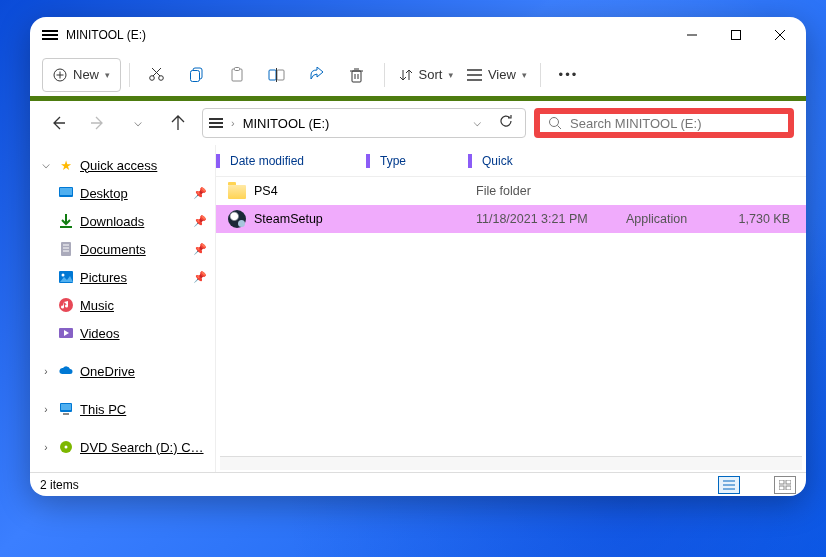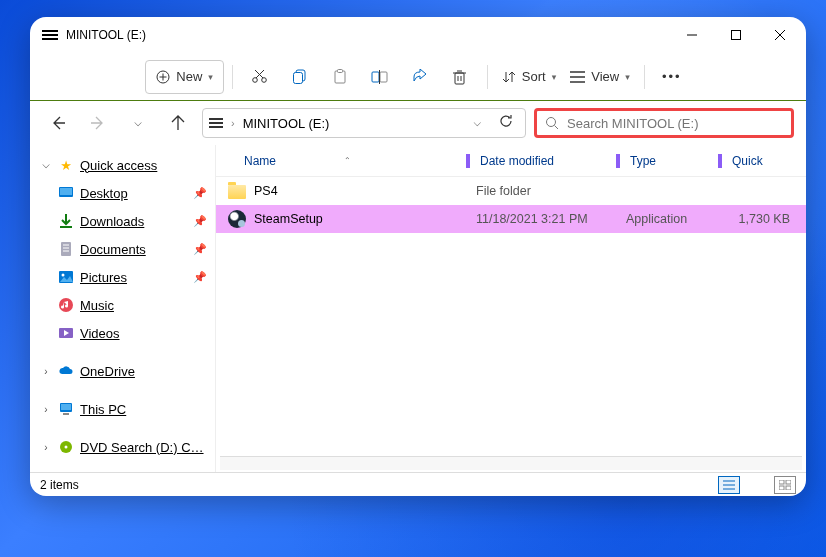--- a/index.html
+++ b/index.html
@@ -38,21 +38,21 @@
 }
 .title-text { font-size: 12px; flex: 0 0 auto; }
 .title-spacer { flex: 1; }
 .wbtn {
   width: 44px; height: 30px; display: flex; align-items: center; justify-content: center;
   cursor: pointer;
 }
 .wbtn svg { width: 10px; height: 10px; }
 .toolbar {
   height: 48px; display: flex; align-items: center; gap: 2px;
-  padding: 0 12px; border-bottom: 1px solid #4d7c0f; justify-content: center;
+  padding: 0 12px; border-bottom: 5px solid #4d7c0f;
 }
 .tb-btn {
   height: 34px; min-width: 38px; display: flex; align-items: center; justify-content: center;
   border-radius: 4px; cursor: pointer; padding: 0 6px; gap: 6px;
   font-size: 13px; color: #333;
 }
 .tb-new {
   border: 1px solid #ccc; padding: 0 10px;
 }
 .tb-sep { width: 1px; height: 24px; background: #ddd; margin: 0 6px; }
@@ -67,21 +67,21 @@
 .nav-btn.disabled { color: #bbb; cursor: default; }
 .address {
   flex: 1; height: 30px; border: 1px solid #ccc; border-radius: 4px;
   display: flex; align-items: center; padding: 0 6px; gap: 8px;
 }
 .addr-icon { width: 14px; height: 2px; background: #333; box-shadow: 0 -4px 0 #333, 0 4px 0 #333; }
 .addr-text { font-size: 13px; flex: 1; }
 .addr-chev { color: #666; font-size: 10px; padding: 0 4px; }
 .refresh-btn { padding: 0 6px; color: #555; cursor: pointer; }
 .search {
-  width: 260px; height: 30px; border: 3px solid #ef4444; border-radius: 4px;
+  width: 260px; height: 30px; border: 6px solid #ef4444; border-radius: 4px;
   display: flex; align-items: center; padding: 0 8px; gap: 8px; color: #777;
 }
 .search input {
   border: none; outline: none; font-size: 13px; flex: 1; color: #333;
 }
 .content {
   flex: 1; display: flex; overflow: hidden;
 }
 .sidebar {
   width: 186px; border-right: 1px solid #eee; padding: 6px 0; overflow-y: auto;
@@ -391,24 +391,20 @@
               <circle cx="8" cy="8" r="6" fill="#7db700"></circle>
               <circle cx="8" cy="8" r="1.5" fill="#fff"></circle>
             </svg>
           </span>
         <span class="side-label" style="white-space:nowrap;overflow:hidden">DVD Search (D:) C…</span>
       </div>
     </div>
 
     <div class="filelist">
       <div class="fl-header">
-        <div class="fl-col col-name">
-          <span>Name</span>
-          <span class="fl-sort">⌃</span>
-        </div>
         <div class="fl-col col-date col-border">Date modified</div>
         <div class="fl-col col-type col-border">Type</div>
         <div class="fl-col col-size col-border" style="text-align:left">Quick</div>
       </div>
 
       <div class="fl-row">
         <div class="row-icon folder-icon"></div>
         <div class="row-name">PS4</div>
         <div class="row-type">File folder</div>
         <div class="row-size"></div>

